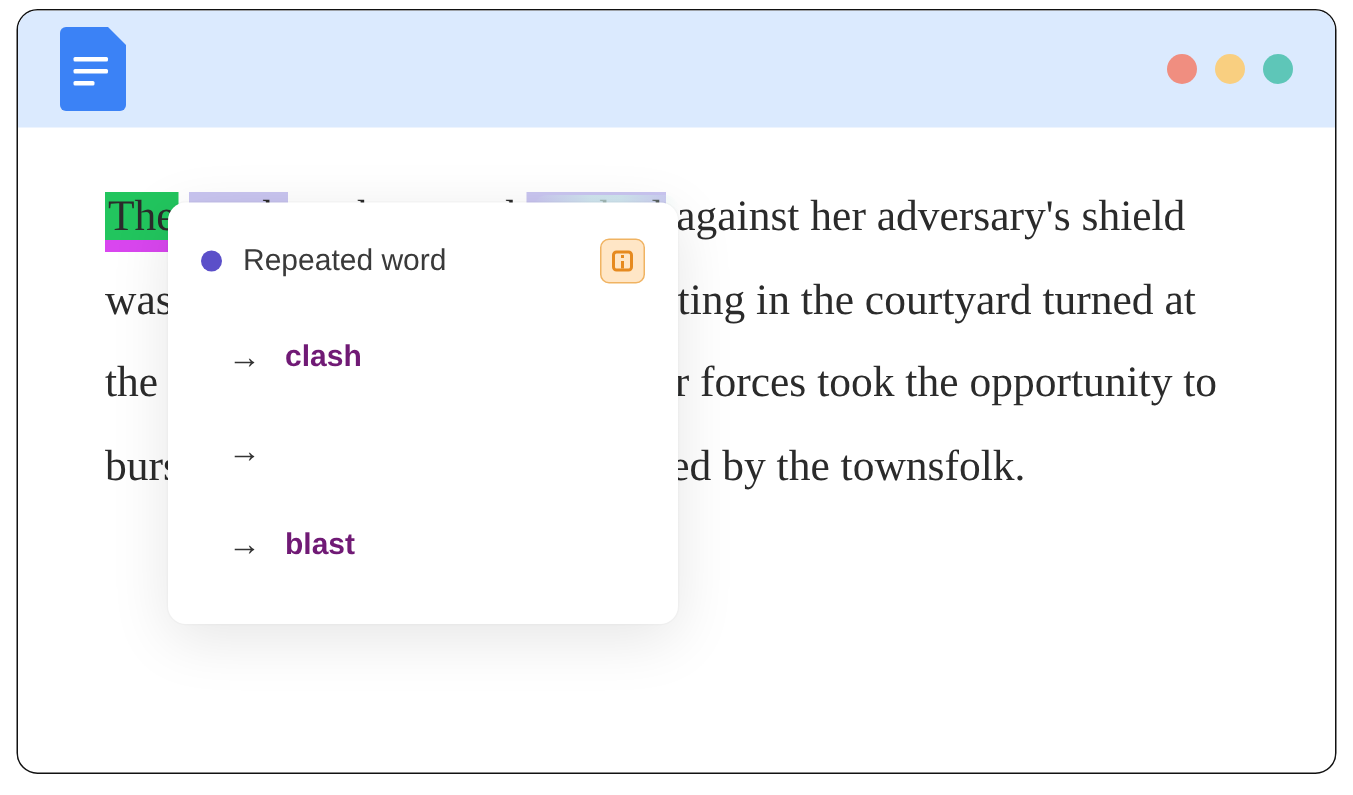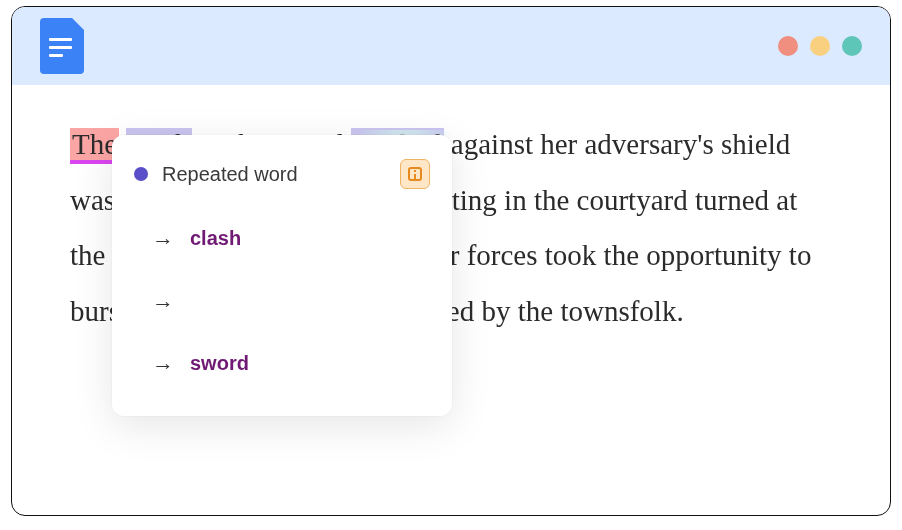--- a/index.html
+++ b/index.html
@@ -63,22 +63,22 @@
   .dot.yellow { background: #f9cf80; }
   .dot.green { background: #5ec6b8; }
   .content {
     padding: 32px 58px;
     font-size: 29px;
     line-height: 1.92;
     color: #2b2b2b;
     position: relative;
   }
   .hl-yellow {
-    background: #fca5a5;
-    border-bottom: 4px solid #d946ef;
+    background: #22c55e;
+    border-bottom: 8px solid #d946ef;
     padding: 0 2px;
   }
   .hl-purple {
     background: #c9c5f0;
     border-bottom: 2px solid #5b4fc9;
     padding: 0 2px;
   }
   .popup {
     position: absolute;
     left: 100px;
@@ -205,18 +205,18 @@
       </div>
       <div class="suggestion">
         <span class="arrow">→</span>
         <span class="sugg-text">clash</span>
       </div>
       <div class="suggestion">
         <span class="arrow">→</span>
       </div>
       <div class="suggestion">
         <span class="arrow">→</span>
-        <span class="sugg-text">sword</span>
+        <span class="sugg-text">blast</span>
       </div>
     </div>
   </div>
 
 </div>
 
 </body></html>

